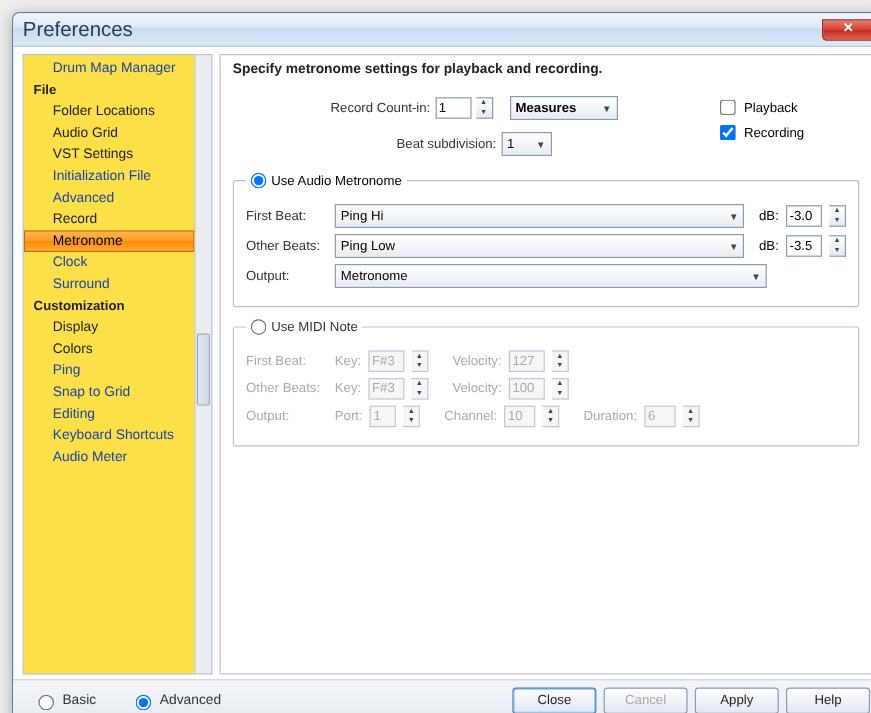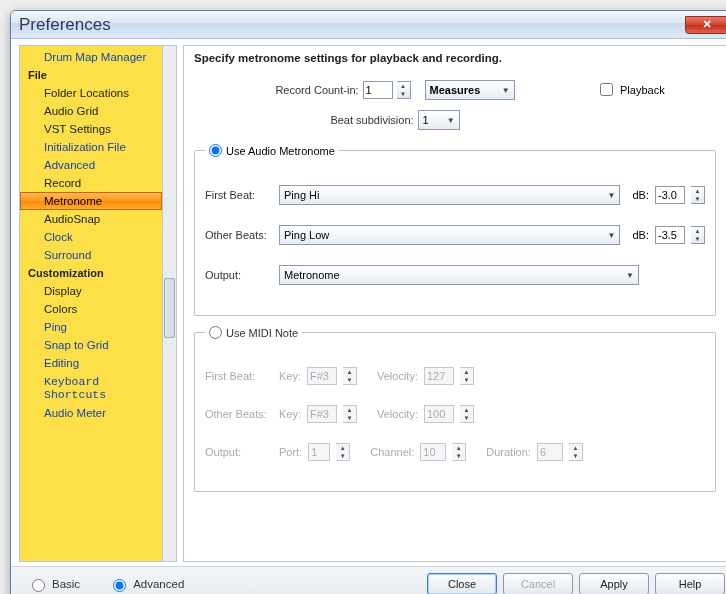--- a/index.html
+++ b/index.html
@@ -75,21 +75,21 @@
   }
   .combo .arrow { margin-left:auto; font-size:8px; color:#444; }
   .chk { display:flex; align-items:center; gap:4px; }
   .chk input { width:13px; height:13px; }
   fieldset {
     border:1px solid #b7c2d1; border-radius:2px;
     padding:8px 10px 10px 10px; margin:4px 0 10px 0;
   }
   legend { padding:0 4px; display:flex; align-items:center; gap:4px; }
   legend input[type=radio]{ margin:0; }
-  .frow { display:flex; align-items:center; gap:6px; margin:20px 0; }
+  .frow { display:flex; align-items:center; gap:6px; margin:5px 0; }
   .frow .flbl { width:68px; color:#333; }
   .combo.wide { flex:1; min-width:180px; }
   .db { margin-left:6px; }
   .disabled { color:#aaa !important; }
   .disabled input, .disabled .combo, .disabled .spinbtns { color:#aaa; border-color:#c0c8d4; background:#f5f6f8;}
   .footer {
     border-top:1px solid #c9d2de; padding:6px 10px 8px 16px;
     background:linear-gradient(#f3f5f8,#e6ebf1);
     display:flex; align-items:center; justify-content:space-between;
   }
@@ -121,30 +121,29 @@
       <div class="sidebar" id="sidebar">
           <div class="item" style="color: rgb(25, 68, 166);">Drum Map Manager</div>
           <div class="cat">File</div>
           <div class="item plain" style="color: rgb(34, 34, 34);">Folder Locations</div>
           <div class="item plain" style="color: rgb(34, 34, 34);">Audio Grid</div>
           <div class="item plain" style="color: rgb(34, 34, 34);">VST Settings</div>
           <div class="item" style="color: rgb(25, 68, 166);">Initialization File</div>
           <div class="item" style="color: rgb(25, 68, 166);">Advanced</div>
           <div class="item plain" style="color: rgb(34, 34, 34);">Record</div>
           <div class="item selected">Metronome</div>
-          <div class="item plain" style="color: rgb(34, 34, 34);">AudioSnap</div>
           <div class="item" style="color: rgb(25, 68, 166);">Clock</div>
           <div class="item" style="color: rgb(25, 68, 166);">Surround</div>
           <div class="cat">Customization</div>
           <div class="item plain" style="color: rgb(34, 34, 34);">Display</div>
           <div class="item plain" style="color: rgb(34, 34, 34);">Colors</div>
           <div class="item" style="color: rgb(25, 68, 166);">Ping</div>
           <div class="item" style="color: rgb(25, 68, 166);">Snap to Grid</div>
           <div class="item" style="color: rgb(25, 68, 166);">Editing</div>
-          <div class="item" style="color: rgb(25, 68, 166); font-family: Liberation Mono, monospace;">Keyboard Shortcuts</div>
+          <div class="item" style="color: rgb(25, 68, 166);">Keyboard Shortcuts</div>
           <div class="item" style="color: rgb(25, 68, 166);">Audio Meter</div>
         </div>
       <div class="scrolltrack">
         <div class="scrollthumb"></div>
       </div>
     </div>
 
     <div class="main">
       <div class="heading">Specify metronome settings for playback and recording.</div>
 
@@ -169,20 +168,24 @@
               <span>1</span>
               <span class="arrow">▼</span>
             </div>
           </div>
         </div>
         <div style="width:120px; padding-top:2px;">
           <div class="chk">
             <input type="checkbox" id="cbPlay" style="">
             <label for="cbPlay">Playback</label>
           </div>
+          <div class="chk" style="margin-top:2px;">
+            <input type="checkbox" id="cbRec" checked="" style="">
+            <label for="cbRec">Recording</label>
+          </div>
         </div>
       </div>
 
       <fieldset>
         <legend>
           <input type="radio" name="metmode" id="rAudio" checked="" style="">
           <label for="rAudio">Use Audio Metronome</label>
         </legend>
         <div class="frow">
           <span class="flbl">First Beat:</span>

